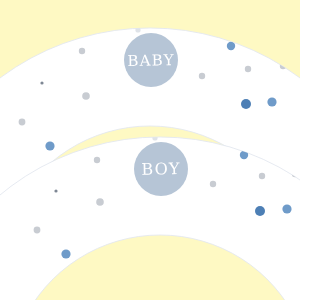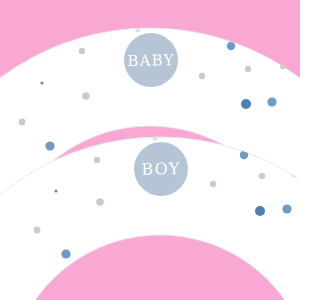--- a/index.html
+++ b/index.html
@@ -7,21 +7,21 @@
     padding: 0;
     background: #ffffff;
   }
   body {
     font-family: "DejaVu Sans", sans-serif;
   }
   #canvas {
     position: relative;
     width: 300px;
     height: 300px;
-    background: #f9a8d4;
+    background: #fef9c3;
     overflow: hidden;
   }
   #artboard {
     position: absolute;
     inset: 0;
     width: 300px;
     height: 300px;
     display: block;
   }
   .badge-text {

